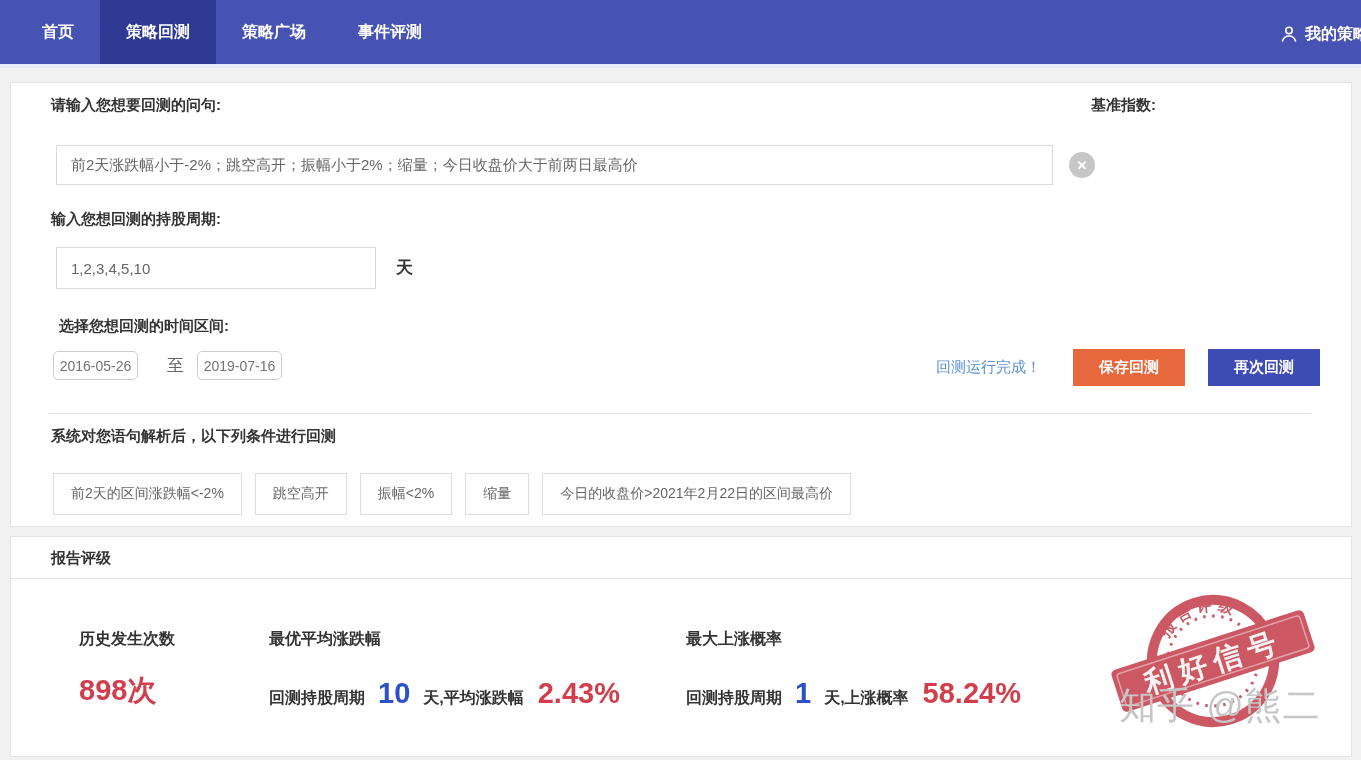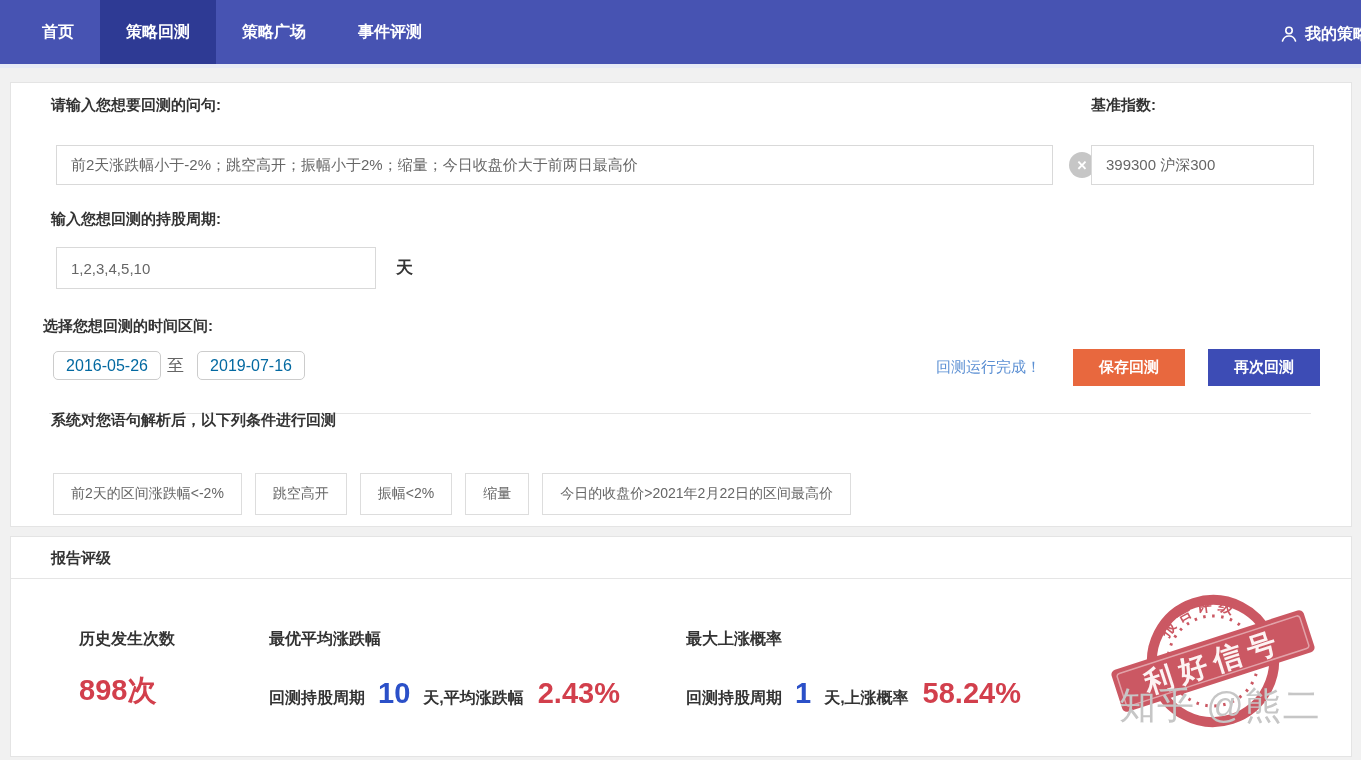--- a/index.html
+++ b/index.html
@@ -49,39 +49,39 @@
   .clear-btn{
     position:absolute; right:11px; top:7px; width:26px; height:26px; border-radius:50%;
     background:#c6c6c6; color:#fff; font-size:13px; font-weight:bold;
     display:flex; align-items:center; justify-content:center; cursor:pointer; border:none;
   }
   .bench-label{ left:1080px; top:13px; }
   .bench-input{ left:1080px; top:62px; width:223px; height:40px; }
   .p-label{ left:40px; top:127px; }
   .p-input{ left:45px; top:164px; width:320px; height:42px; }
   .p-unit{ position:absolute; left:385px; top:173px; font-size:17px; font-weight:bold; color:#333; }
-  .r-label{ left:32px; top:234px; }
+  .r-label{ left:48px; top:234px; }
   .date-input{
-    position:absolute; top:268px; width:108px; height:29px; text-align:center;
-    font-size:16px; color:#0369a1; border:1px solid #ccc; border-radius:5px; outline:none;
+    position:absolute; top:268px; width:85px; height:29px; text-align:center;
+    font-size:14px; color:#737373; border:1px solid #ccc; border-radius:5px; outline:none;
     font-family:"Liberation Sans","DejaVu Sans",sans-serif; background:#fff;
   }
   .date-start{ left:42px; }
   .date-sep{ position:absolute; left:156px; top:271px; font-size:17px; color:#666; }
   .date-end{ left:186px; }
   .status-text{ position:absolute; left:925px; top:275px; font-size:15px; color:var(--status-blue); }
   .btn{
     position:absolute; top:266px; width:112px; height:37px; border:none; border-radius:0;
     color:#fff; font-size:15px; font-weight:bold; cursor:pointer;
     font-family:"Liberation Sans","DejaVu Sans",sans-serif;
   }
   .save-btn{ left:1062px; background:var(--save-orange); }
   .rerun-btn{ left:1197px; background:var(--rerun-blue); }
   .divider{ position:absolute; left:38px; right:40px; top:330px; height:1px; background:#e5e5e5; }
-  .parse-label{ left:40px; top:328px; }
+  .parse-label{ left:40px; top:344px; }
   .chips{ position:absolute; left:42px; top:390px; display:flex; gap:13px; }
   .chip{
     height:42px; border:1px solid #ddd; background:#fff; color:#666; font-size:14px;
     display:flex; align-items:center; padding:0 17px; white-space:nowrap;
   }
   
   .report-header{
     height:42px; line-height:42px; border-bottom:1px solid #e5e5e5;
     padding-left:40px; font-size:15px; font-weight:bold; color:#333;
   }
@@ -128,21 +128,20 @@
 </div>
 
 <div class="panel panel1">
   <div class="form-label q-label">请输入您想要回测的问句:</div>
   <div class="q-input-wrap">
     <input class="text-input q-input" value="前2天涨跌幅小于-2%；跳空高开；振幅小于2%；缩量；今日收盘价大于前两日最高价" style="">
     <button class="clear-btn">✕</button>
   </div>
 
   <div class="form-label bench-label">基准指数:</div>
-  <input class="text-input bench-input" value="399300 沪深300" style="">
 
   <div class="form-label p-label">输入您想回测的持股周期:</div>
   <input class="text-input p-input" value="1,2,3,4,5,10" style="">
   <div class="p-unit">天</div>
 
   <div class="form-label r-label">选择您想回测的时间区间:</div>
   <input class="date-input date-start" value="2016-05-26" style="">
   <div class="date-sep">至</div>
   <input class="date-input date-end" value="2019-07-16" style="">
 

